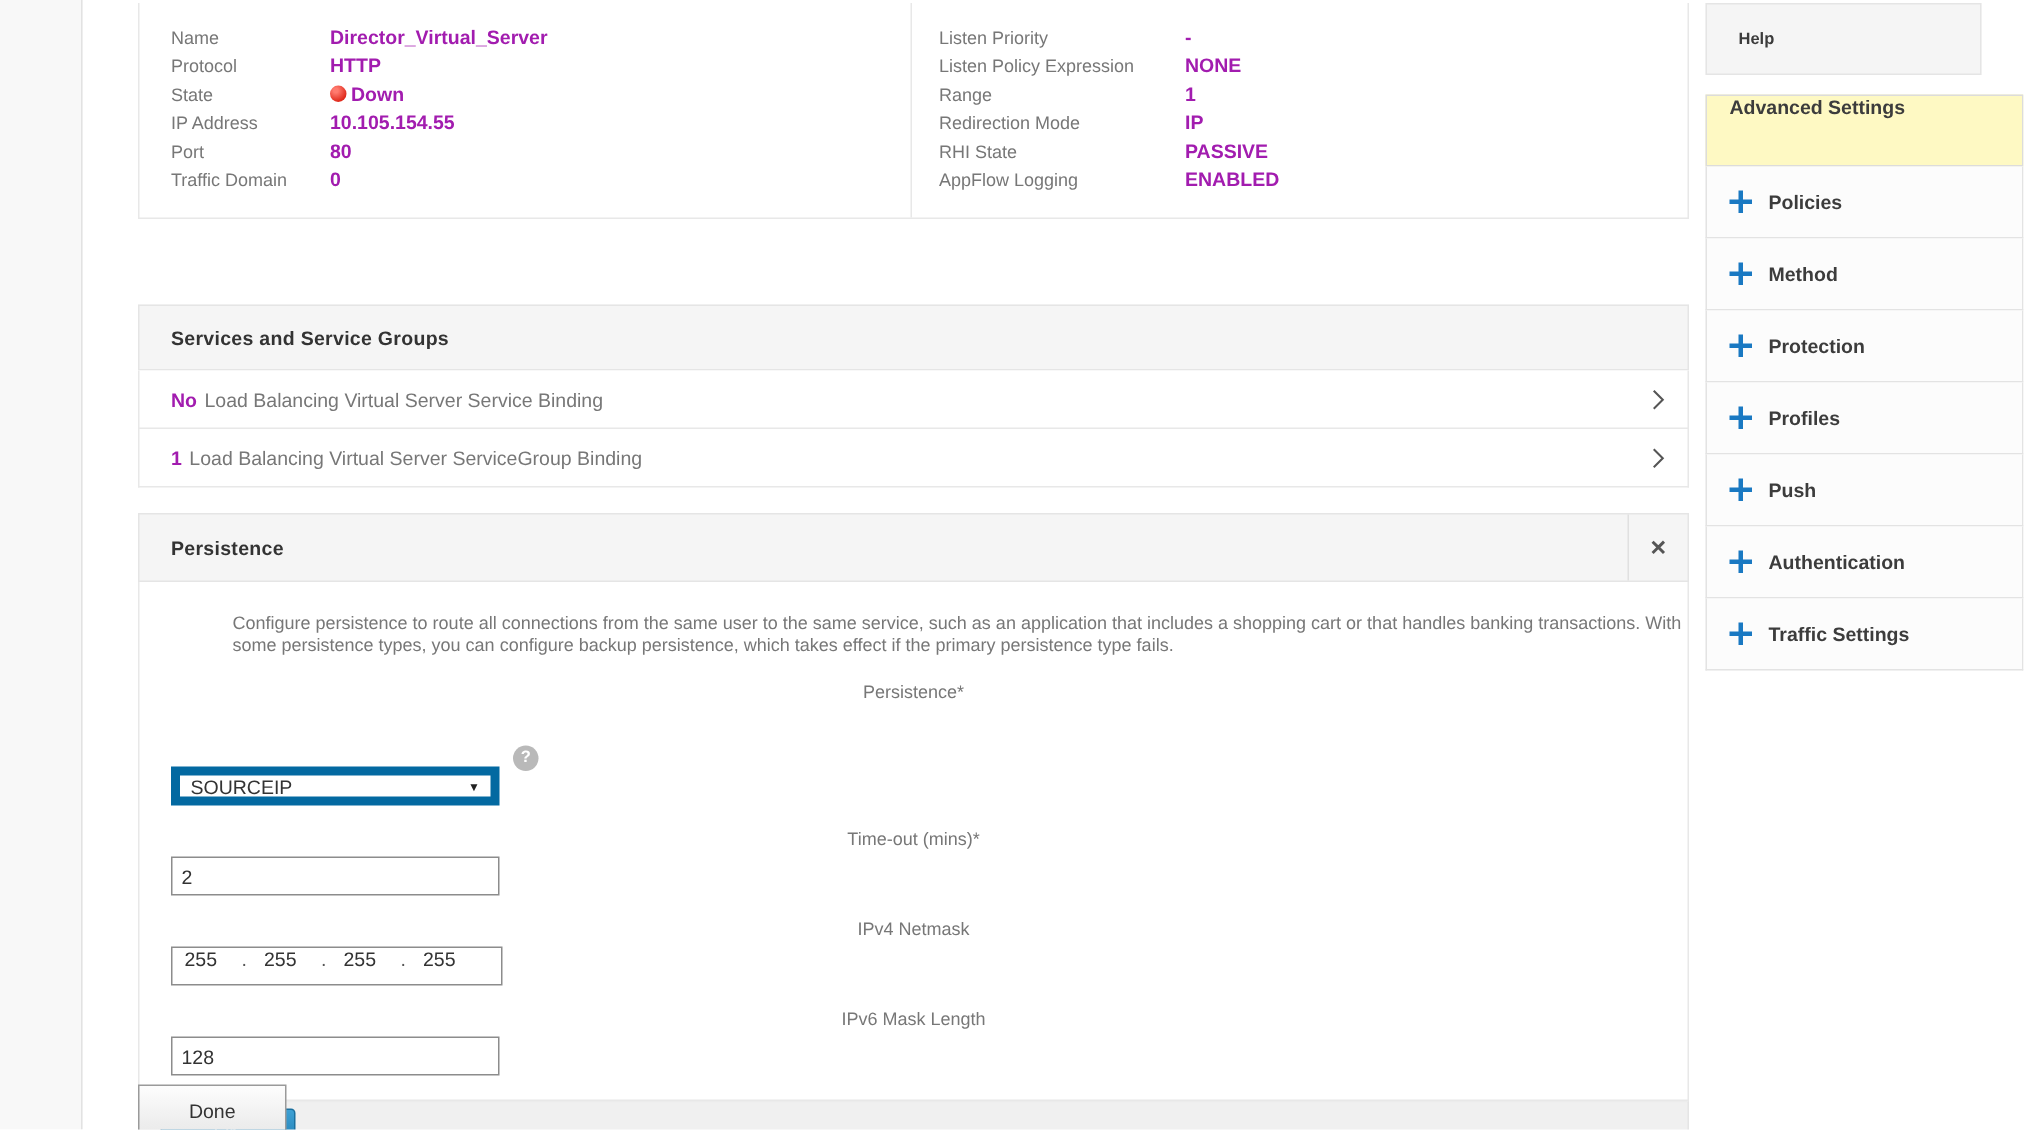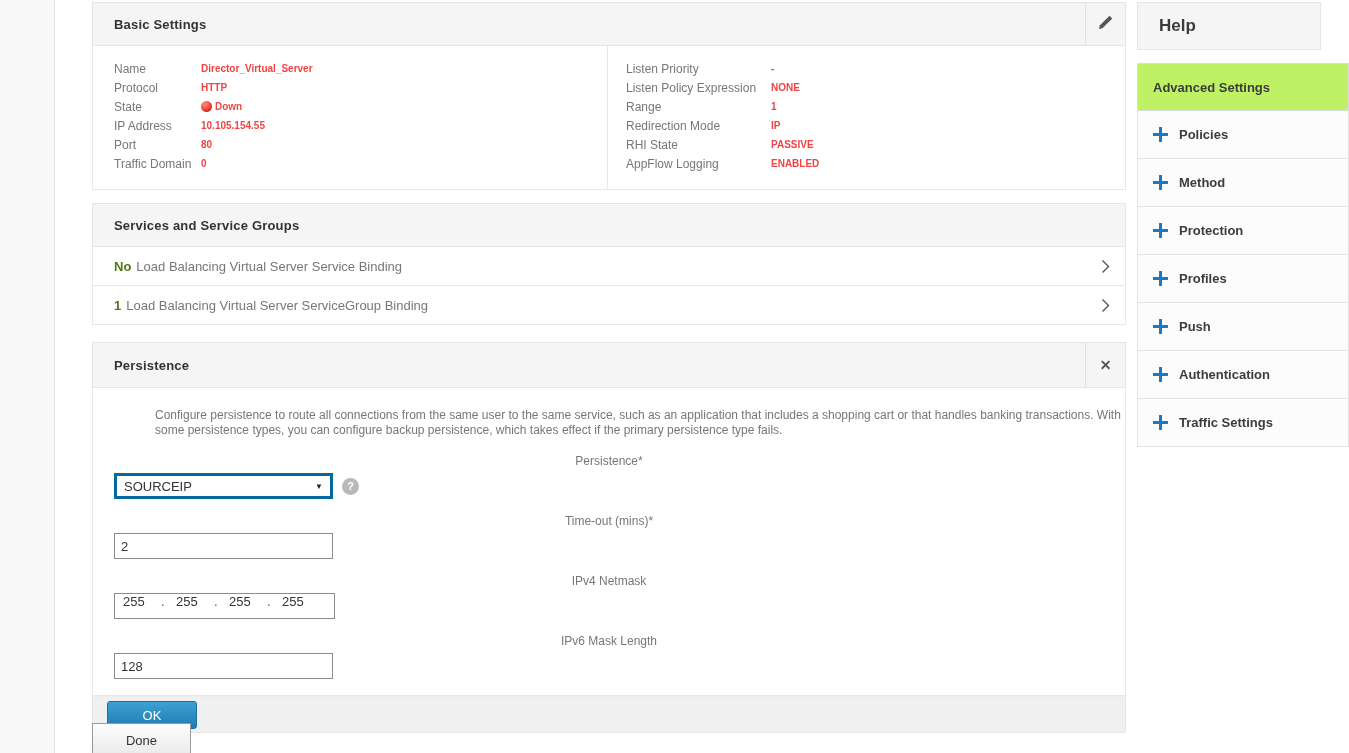--- a/index.html
+++ b/index.html
@@ -31,44 +31,44 @@
 
   
   .bs-body { display:flex; height:144px; }
   .bs-col { padding-top:13px; }
   .bs-col.left  { width:515px; border-right:1px solid #e8e8e8; padding-left:21px; }
   .bs-col.right { flex:1; padding-left:18px; }
   .kv-row { display:flex; align-items:center; height:19px; }
   .kv-label { font-size:12px; color:#777; }
   .bs-col.left  .kv-label { width:87px; }
   .bs-col.right .kv-label { width:145px; }
-  .kv-value { font-size:10px; font-weight:bold; color:#ef4444; display:flex; align-items:center; }
+  .kv-value { font-size:13px; font-weight:bold; color:#a21caf; display:flex; align-items:center;margin-left:19px; }
   .status-dot {
     width:11px; height:11px; border-radius:50%; margin-right:3px; display:inline-block;
     background: radial-gradient(circle at 35% 30%, #ff7a6e 15%, #e02b1d 70%);
   }
 
   
   .binding-row {
     height:39px; background:#fff; border:1px solid #e8e8e8; border-top:none;
     display:flex; align-items:center; padding:0 14px 0 21px;
     font-size:13px; color:#777; cursor:pointer;
   }
-  .binding-count { font-weight:bold; color:#4d7c0f; margin-right:5px; }
+  .binding-count { font-weight:bold; color:#a21caf; margin-right:5px; }
   .chevron { margin-left:auto; display:flex; align-items:center; }
 
   
   .pers-body { padding:20px 21px 16px 21px; }
   .pers-desc { font-size:12px; color:#777; line-height:15px; width:990px;margin-left:41px; }
   .field-label { font-size:12px; color:#777; margin:15px 0 5px 0;text-align:center; }
   .field-label.first { margin-top:16px; }
   .dd-row { display:flex; align-items:center; }
   .dropdown {
-    width:219px; height:26px; border:3px solid #0369a1; background:#fff;
-    display:flex; align-items:center; padding:0 7px; cursor:pointer;
+    width:219px; height:26px; border:6px solid #0369a1; background:#fff;
+    display:flex; align-items:center; padding:0 7px; cursor:pointer;margin-top:38px;
   }
   .dropdown-value { font-size:13px; color:#333; }
   .dropdown-arrow { margin-left:auto; font-size:8px; color:#222; }
   .help-circle {
     width:17px; height:17px; border-radius:50%; background:#b9b9b9; color:#fff;
     font-size:11px; font-weight:bold; display:flex; align-items:center; justify-content:center;
     margin-left:9px; cursor:pointer;
   }
   .text-input {
     width:219px; height:26px; border:1px solid #8c8c8c; background:#fff;
@@ -94,26 +94,26 @@
     background:linear-gradient(#fdfdfd,#e9e9e9); border:1px solid #9a9a9a;
     font-size:13px; color:#333; font-family:"Liberation Sans",sans-serif; cursor:pointer;
   }
 
   
   .sidebar { position:absolute; left:1137px; top:0; width:212px; }
   .help-panel {
     position:absolute; top:2px; width:184px; height:48px;
     background:#f5f5f5; border:1px solid #e5e5e5;
     display:flex; align-items:center; padding-left:21px;
-    font-weight:bold; font-size:17px; color:#3c3c3c; cursor:pointer;
+    font-weight:bold; font-size:11px; color:#3c3c3c; cursor:pointer;
   }
   .adv-panel { position:absolute; top:63px; width:212px; }
   .adv-header {
-    height:48px; background:#bef264; border:1px solid #dcdcdc;
-    display:flex; align-items:center; padding-left:15px;
+    height:48px; background:#fef9c3; border:1px solid #dcdcdc;
+    display:flex; padding-left:15px;
     font-weight:bold; font-size:13px; color:#3c3c3c;
   }
   .adv-item {
     height:48px; background:#fcfcfc; border:1px solid #e3e3e3; border-top:none;
     display:flex; align-items:center; padding-left:15px; cursor:pointer;
   }
   .adv-item-label { font-weight:bold; font-size:13px; color:#3c3c3c; margin-left:11px; }
   .plus-icon { position:relative; width:15px; height:15px; display:inline-block; }
   .plus-icon::before {
     content:""; position:absolute; left:0; top:6px; width:15px; height:3px; background:#1a79c2;
@@ -122,30 +122,20 @@
     content:""; position:absolute; left:6px; top:0; width:3px; height:15px; background:#1a79c2;
   }
   .x-glyph { font-size:14px; color:#555; font-weight:bold; }
 </style>
 </head>
 <body>
 
 <div class="left-rail"></div>
 
 <div class="card" style="top:2px;">
-  <div class="card-header">
-    <span class="card-title">Basic Settings</span>
-    <span class="header-action">
-      <span>
-        <svg width="16" height="16" viewBox="0 0 16 16">
-            <path d="M11.6 1.7l2.7 2.7-9.9 9.9-3.3.7.6-3.4z" fill="#555"></path>
-          </svg>
-      </span>
-    </span>
-  </div>
   <div class="card-body bs-body">
     <div class="bs-col left">
       <div class="kv-row">
         <span class="kv-label">Name</span>
         <span class="kv-value">Director_Virtual_Server</span>
       </div>
       <div class="kv-row">
         <span class="kv-label">Protocol</span>
         <span class="kv-value">HTTP</span>
       </div>

